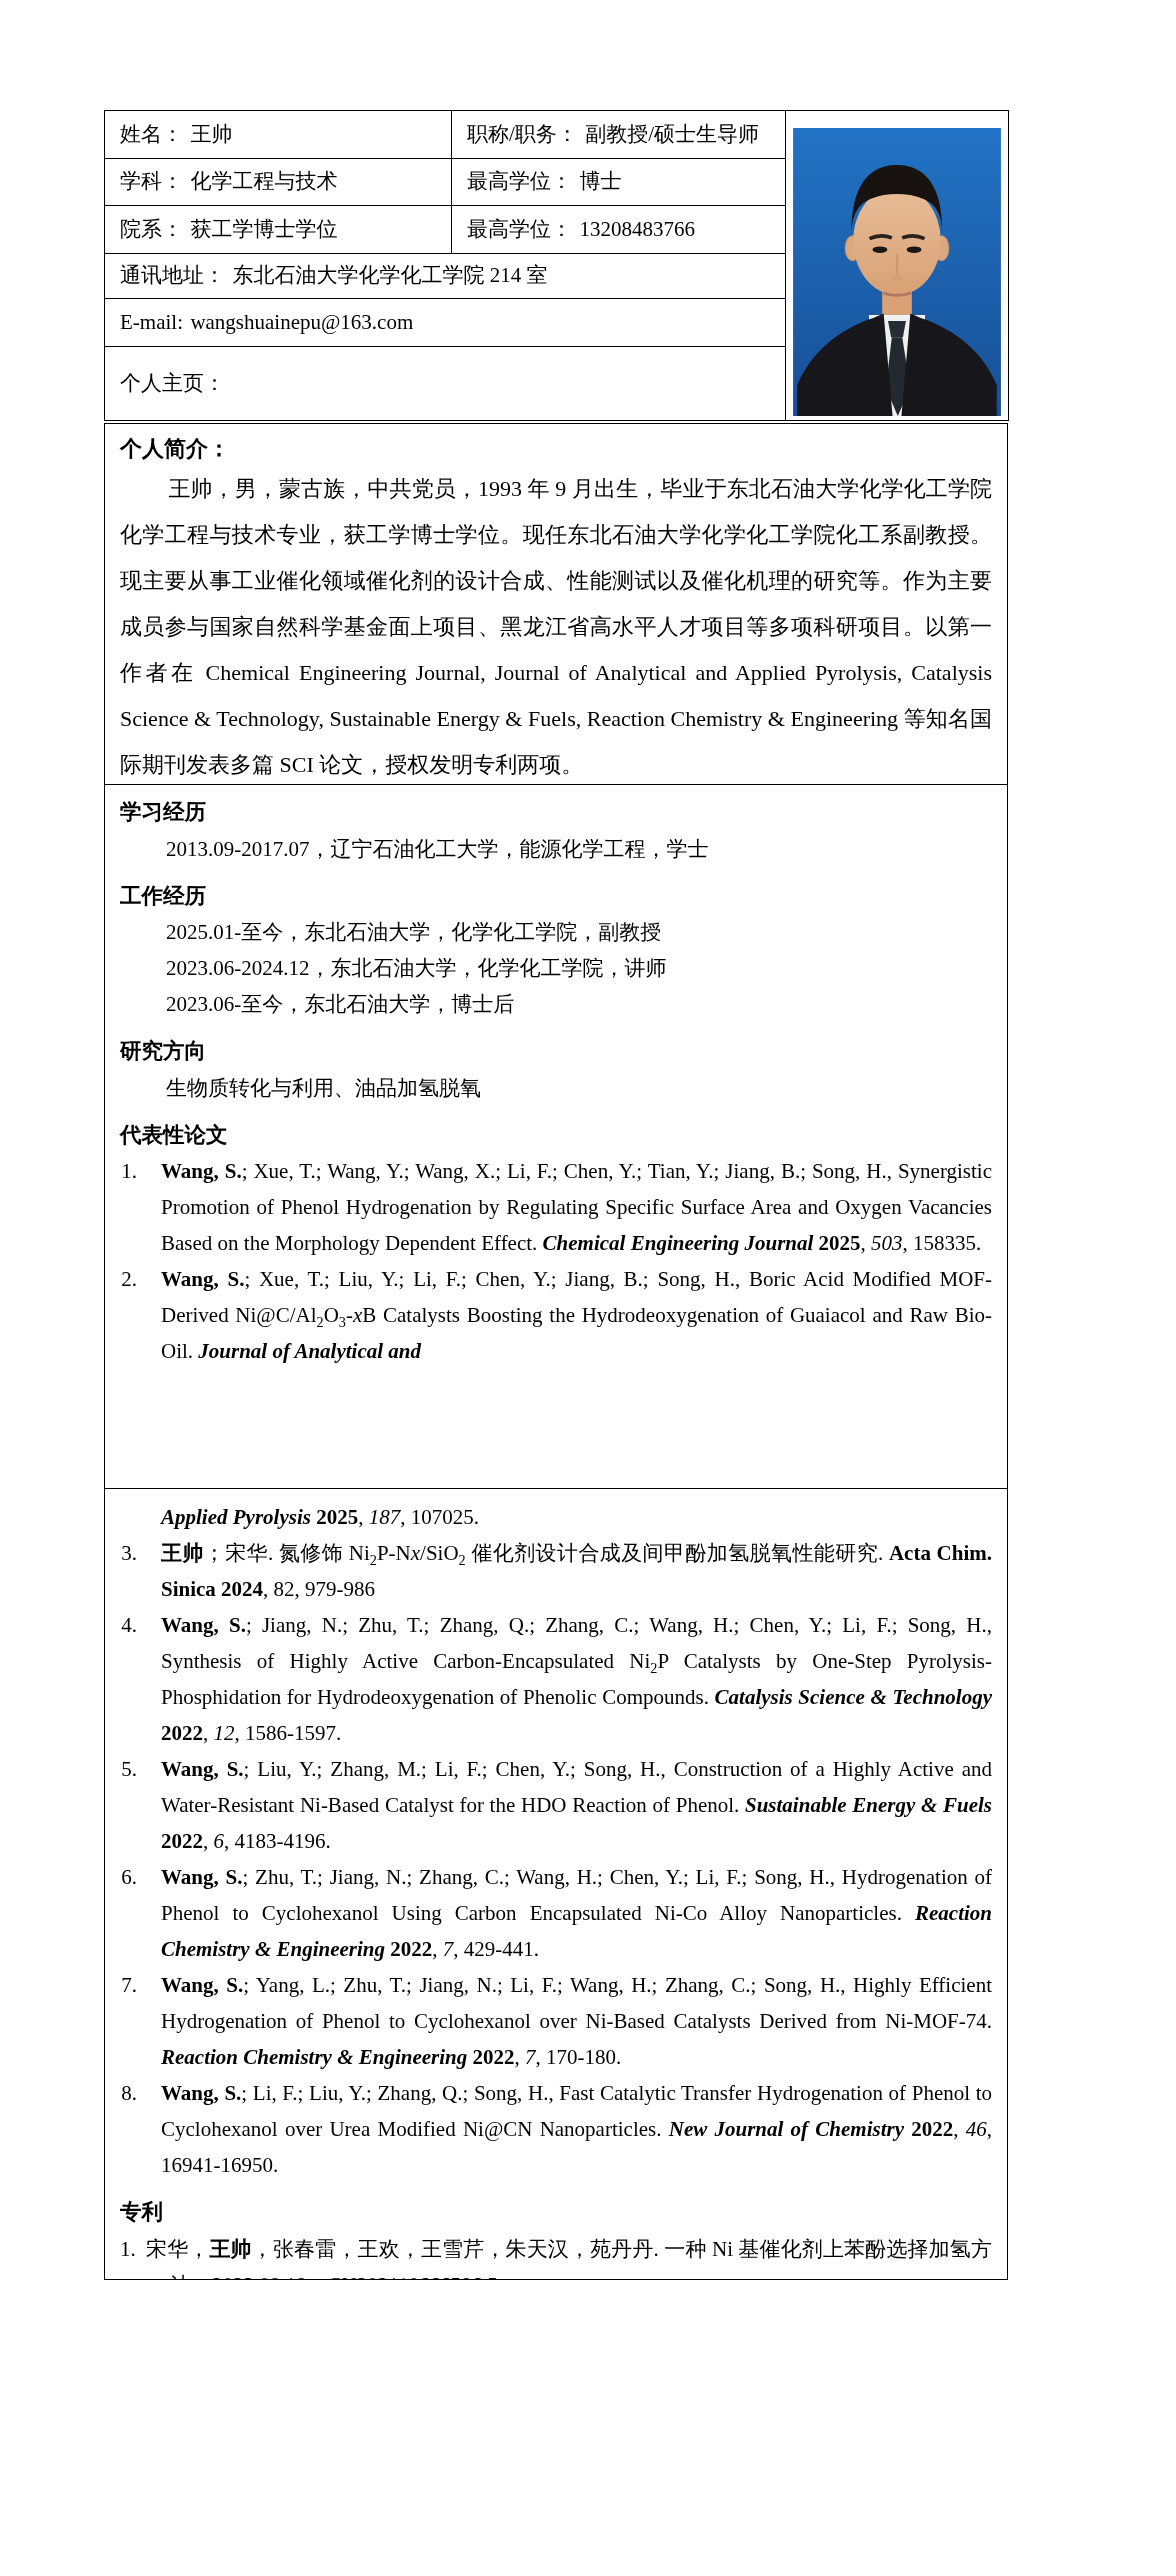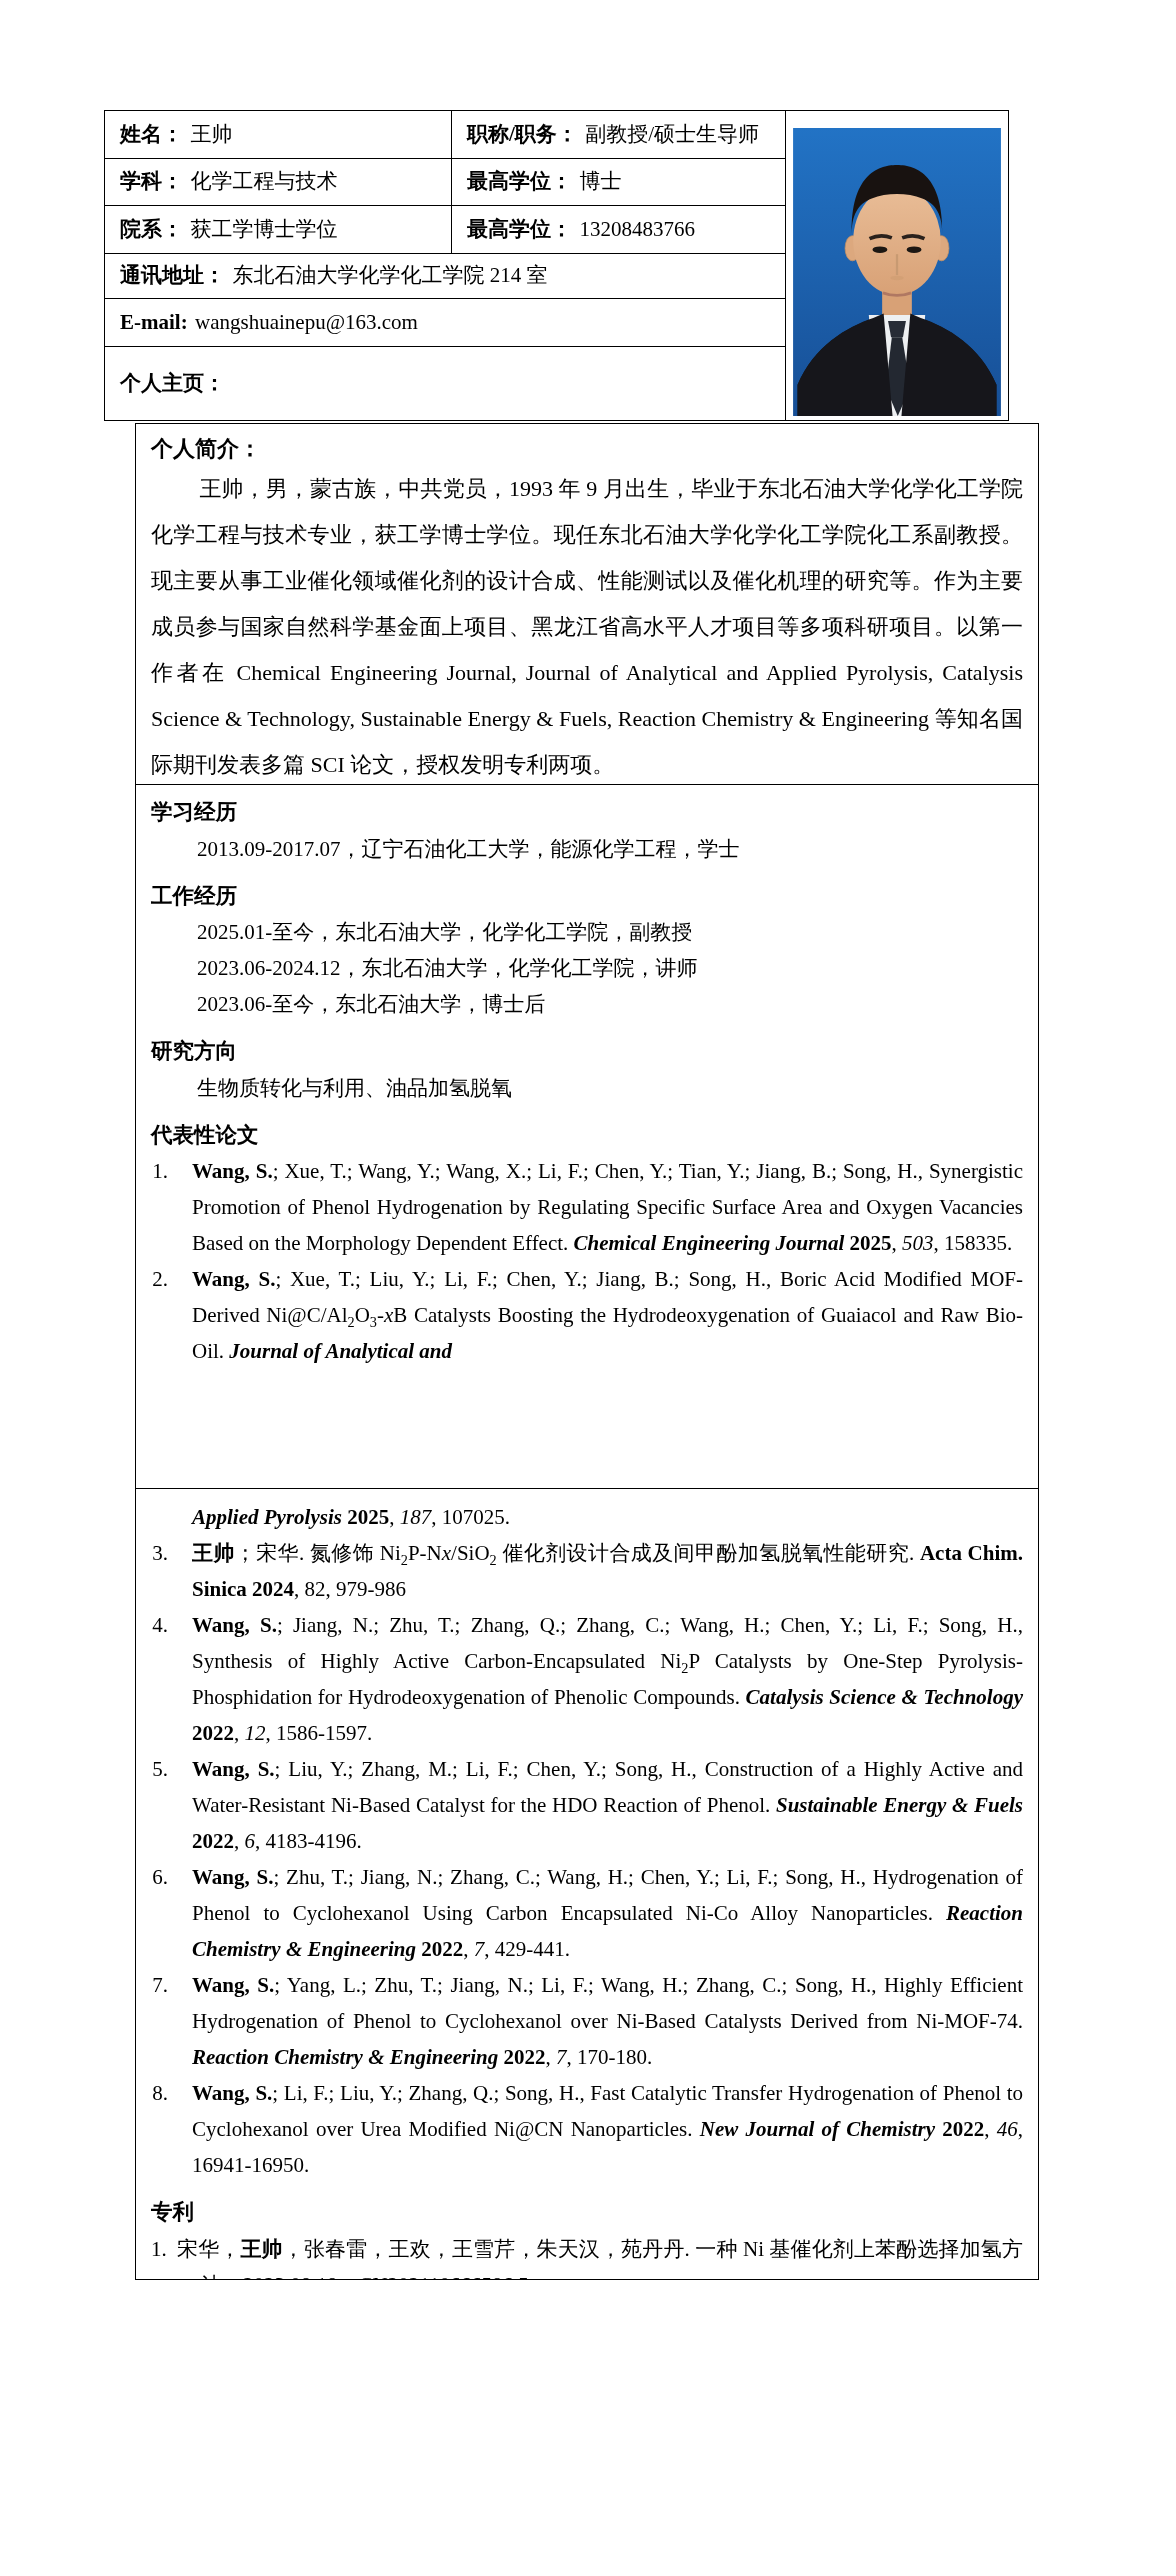--- a/index.html
+++ b/index.html
@@ -11,29 +11,29 @@
 
   
   table.info{
     position:absolute;left:104px;top:110px;width:904px;
     border-collapse:collapse;table-layout:fixed;background:#fff;
   }
   table.info td{
     border:1.5px solid #000;padding:0 0 0 15px;vertical-align:middle;
     font-size:21px;line-height:1.2;overflow:hidden;white-space:nowrap;
   }
-  table.info .lbl{font-weight:bold;}
+  table.info .lbl{font-weight:normal;}
   table.info .val{margin-left:7.4px;font-weight:normal;}
   td.homepage-cell{vertical-align:top;padding-top:12px;}
   td.photo-cell{vertical-align:top;padding:12.6px 0 0 6.7px !important;}
 
   
   .pagebox{
     position:absolute;left:104px;width:904px;border:1.5px solid #000;
-    background:#fff;box-sizing:border-box;overflow:hidden;margin-left:31px;
+    background:#fff;box-sizing:border-box;overflow:hidden;
   }
   #box-intro{top:423px;height:371px;}
   #box-main{top:784px;height:754px;}
   #box-page2{top:1488px;height:792px;}
 
   .sec-heading{
     font-weight:bold;font-size:21.5px;line-height:34px;
     padding-left:15px;margin:12px 0 1.5px 0;
   }
   .sec-heading.first{margin-top:0;padding-top:10.4px;}

